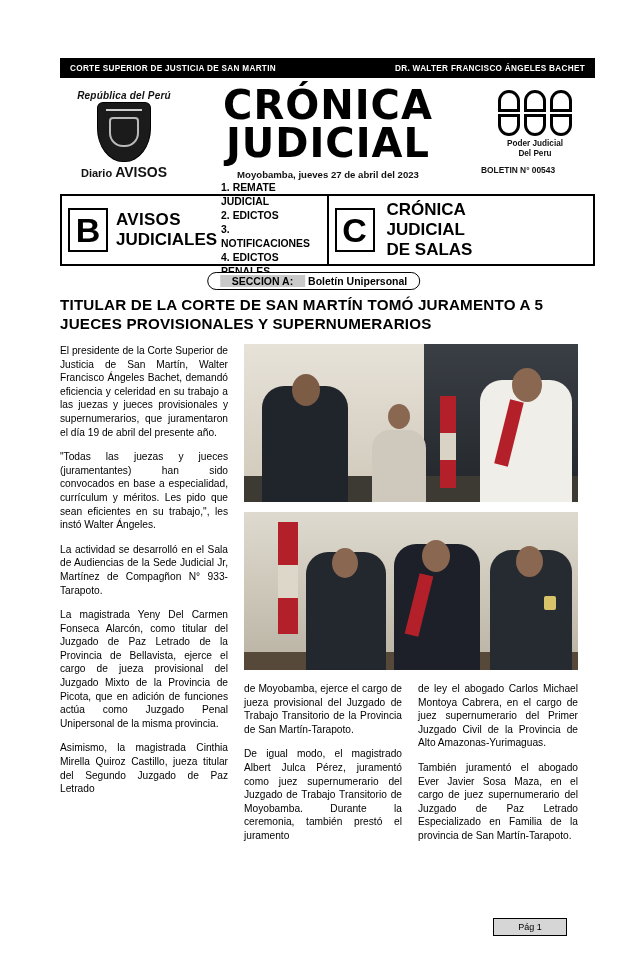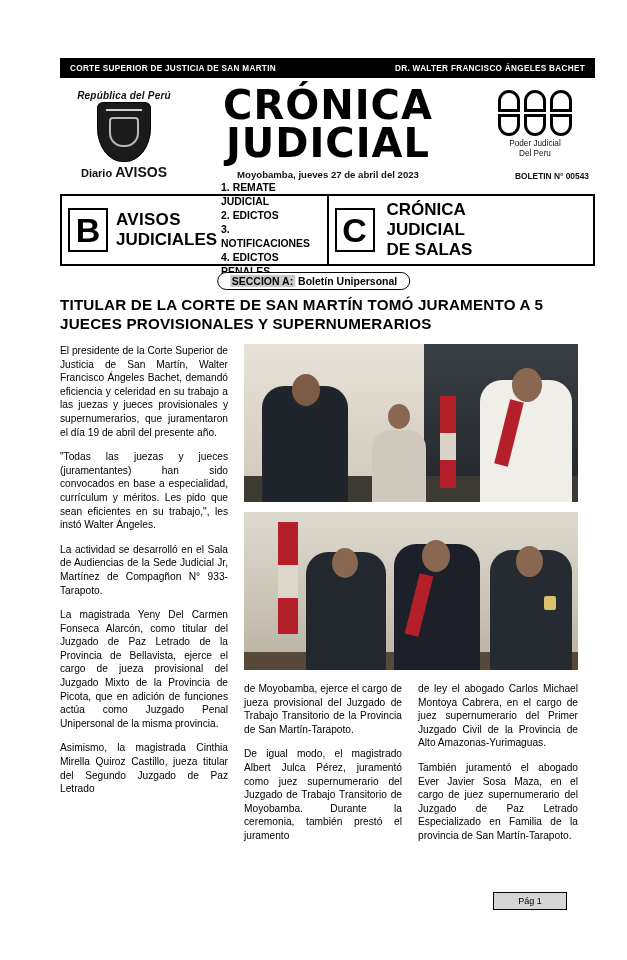--- a/index.html
+++ b/index.html
@@ -155,31 +155,31 @@
     box-sizing: border-box;
   }
   .pj-a { left: 0; top: 0; width: 22px; height: 22px; border-radius: 11px 11px 0 0;}
   .pj-b { left: 26px; top: 0; width: 22px; height: 22px; border-radius: 11px 11px 0 0;}
   .pj-c { left: 52px; top: 0; width: 22px; height: 22px; border-radius: 11px 11px 0 0;}
   .pj-d { left: 0; top: 24px; width: 22px; height: 22px; border-radius: 0 0 11px 11px;}
   .pj-e { left: 26px; top: 24px; width: 22px; height: 22px; border-radius: 0 0 11px 11px;}
   .pj-f { left: 52px; top: 24px; width: 22px; height: 22px; border-radius: 0 0 11px 11px;}
   .pj-text {
     font-size: 8.2px;
-    font-weight: normal;
+    font-weight: bold;
     line-height: 10px;
     margin-top: 3px;
     color: #111;
   }
   .bol {
     font-size: 8.4px;
     font-weight: bold;
-    margin-top: 12px;
+    margin-top: 6px;
     color: #111;
-    text-align: right;
+    text-align: left;
   }
 
   
   .boxes {
     position: absolute;
     left: 46px;
     top: 180px;
     width: 535px;
     height: 72px;
     border: 2px solid #000;
@@ -235,21 +235,21 @@
     transform: translateX(-50%);
     top: 258px;
     border: 1.5px solid #000;
     border-radius: 9px;
     padding: 2px 12px;
     font-size: 10.5px;
     font-weight: bold;
     background: #fff;
     white-space: nowrap;
   }
-  .section-tag .hl { background: #c9c9c9; padding: 0 2px;}
+  .section-tag .hl { background: #c9c9c9; padding: 0 12px;}
 
   
   .headline {
     position: absolute;
     left: 46px;
     top: 281px;
     width: 535px;
     text-align: left;
     font-size: 15.2px;
     font-weight: bold;
@@ -320,21 +320,21 @@
   .ph-sash {
     position: absolute;
     background: #b4202a;
     transform: rotate(14deg);
   }
 
   
   .footer-pag {
     position: absolute;
     right: 46px;
-    top: 878px;
+    top: 904px;
     width: 72px;
     height: 16px;
     border: 1px solid #000;
     background: #d6d6d6;
     font-size: 9px;
     display: flex;
     align-items: center;
     justify-content: center;
   }
 </style>

